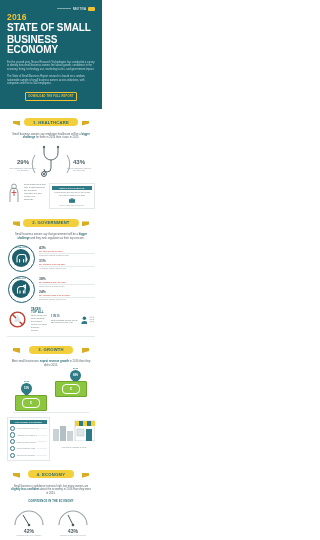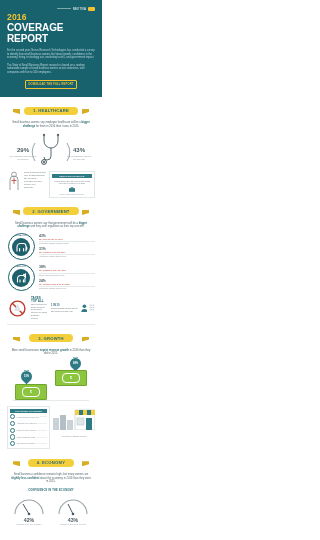--- a/index.html
+++ b/index.html
@@ -122,21 +122,22 @@
 
 <div class="page">
 
   <div class="hero">
     <div class="brandbar">
       <span class="bw"></span>
       <span class="bmark">NEXTIVA</span>
       <span class="bdot"></span>
     </div>
     <div class="year">2016</div>
-    <div class="htitle">COVERAGE REPORT</div>
+    <div class="htitle">STATE OF SMALL</div>
+    <div class="htitle">BUSINESS ECONOMY</div>
     <div class="hpara">For the second year, Nexus Research Technologies has conducted a survey to identify how small business owners feel about growth, confidence in the economy, hiring, technology use, marketing tactics, and government impact.</div>
     <div class="hpara second">The State of Small Business Report research is based on a random, nationwide sample of small business owners across industries, with companies with five to 500 employees.</div>
     <div class="hbtn">
       <span>DOWNLOAD THE FULL REPORT</span>
     </div>
   </div>
 
   <div class="banner">
     <div class="tail l"></div>
     <div class="tail r"></div>

